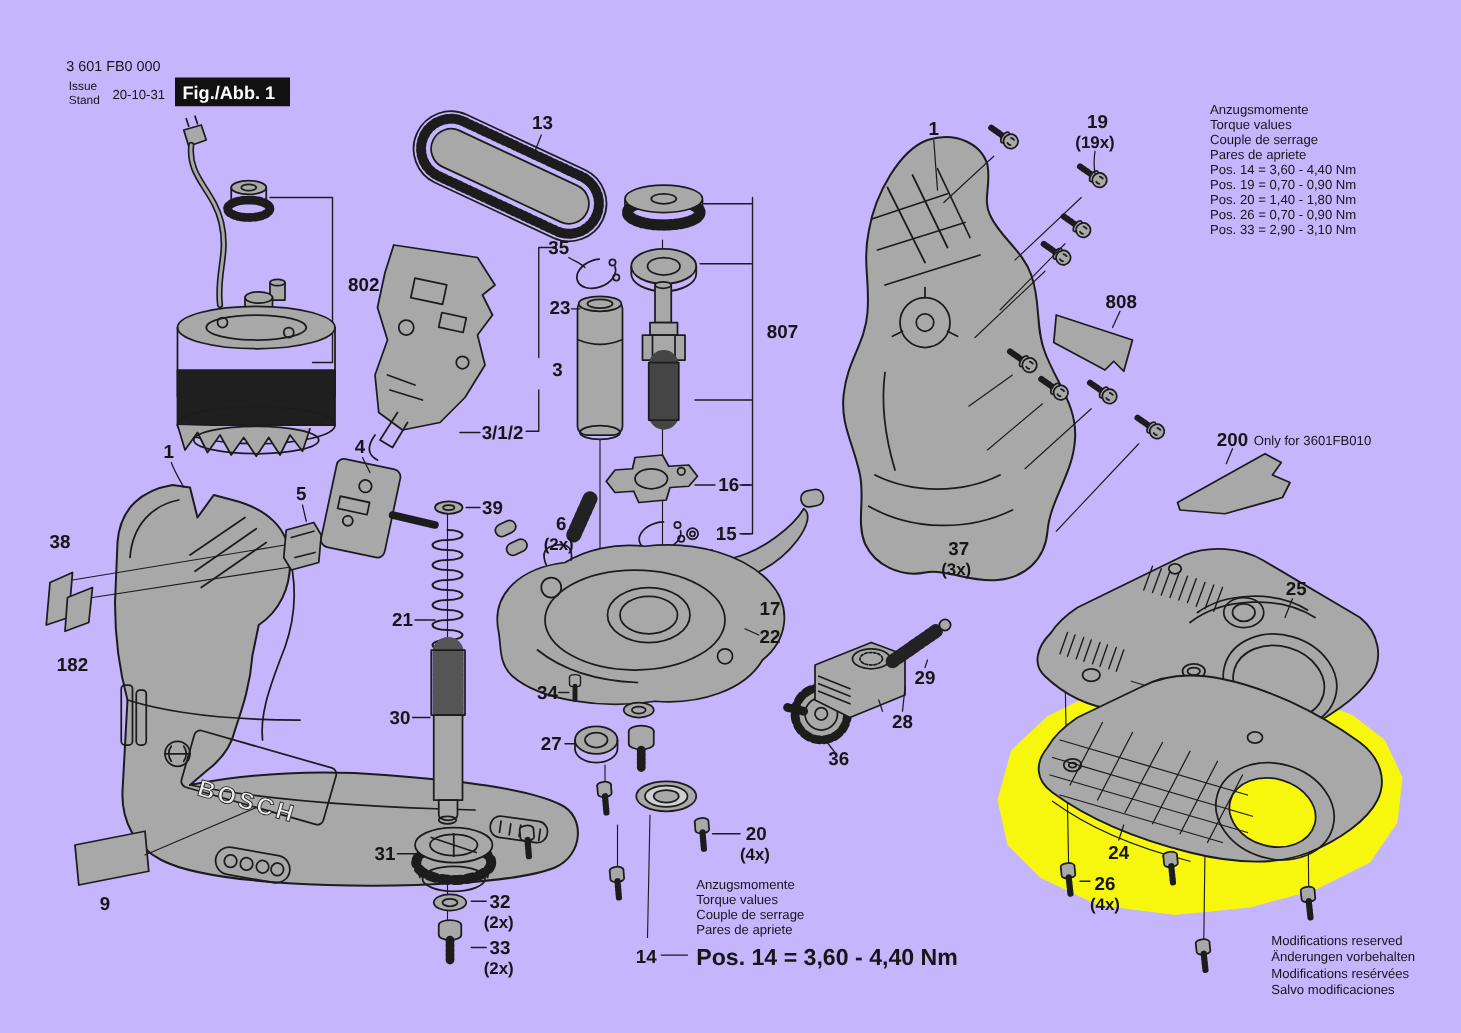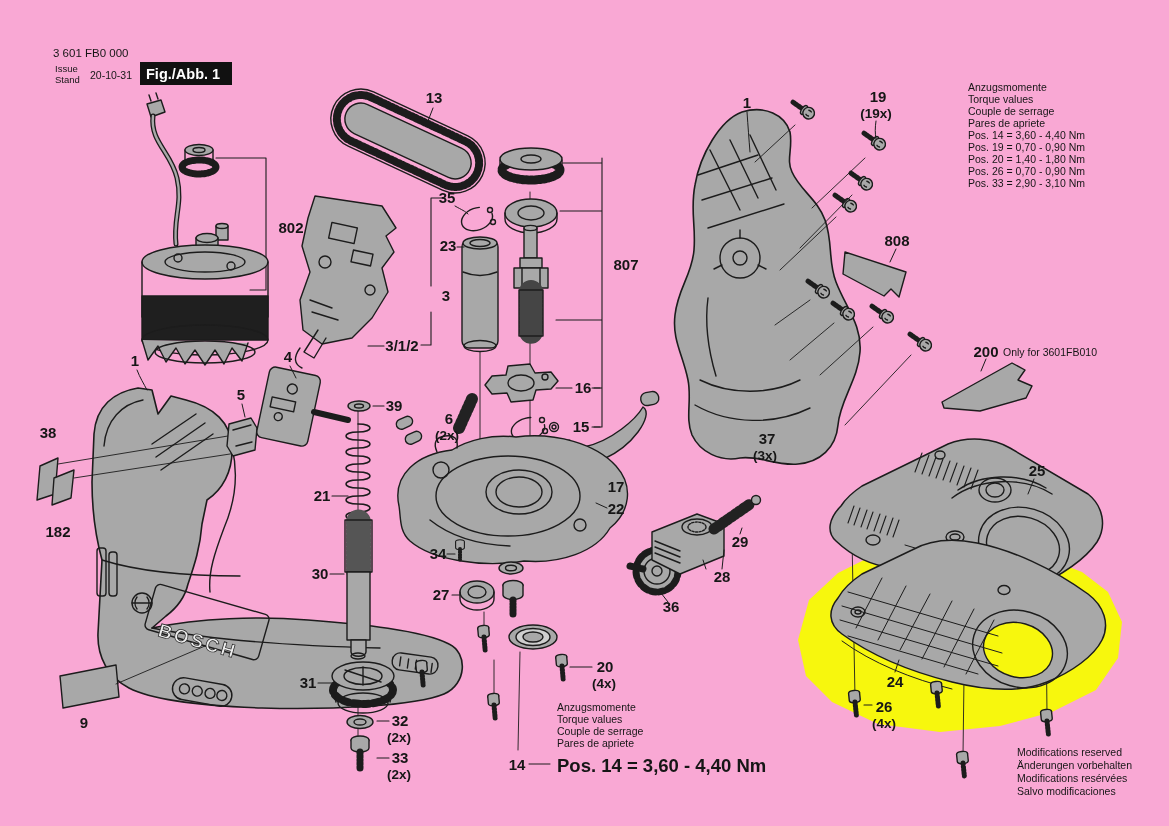--- a/index.html
+++ b/index.html
@@ -1,16 +1,16 @@
 <!DOCTYPE html>
 <html><head>
 <meta charset="utf-8">
 <style>
   html,body{margin:0;padding:0;background:#8f8f8f;}
-  .stage{position:relative;width:1169px;height:826px;background:#f9a8d4;overflow:hidden;
+  .stage{position:relative;width:1169px;height:826px;background:#c4b5fd;overflow:hidden;
          font-family:"Liberation Sans",sans-serif;}
   svg{position:absolute;inset:0;display:block;}
   svg text{fill:#161616;font-family:"Liberation Sans",sans-serif;}
   .n  {font-size:15px;font-weight:bold;}
   .nq {font-size:13.5px;font-weight:bold;}
   .sm {font-size:10.5px;}
   .xs {font-size:9.5px;}
   .hdr{font-size:11.5px;}
   .big{font-size:18.5px;font-weight:bold;}
   .figbox{font-size:14.5px;font-weight:bold;fill:#ffffff;}

